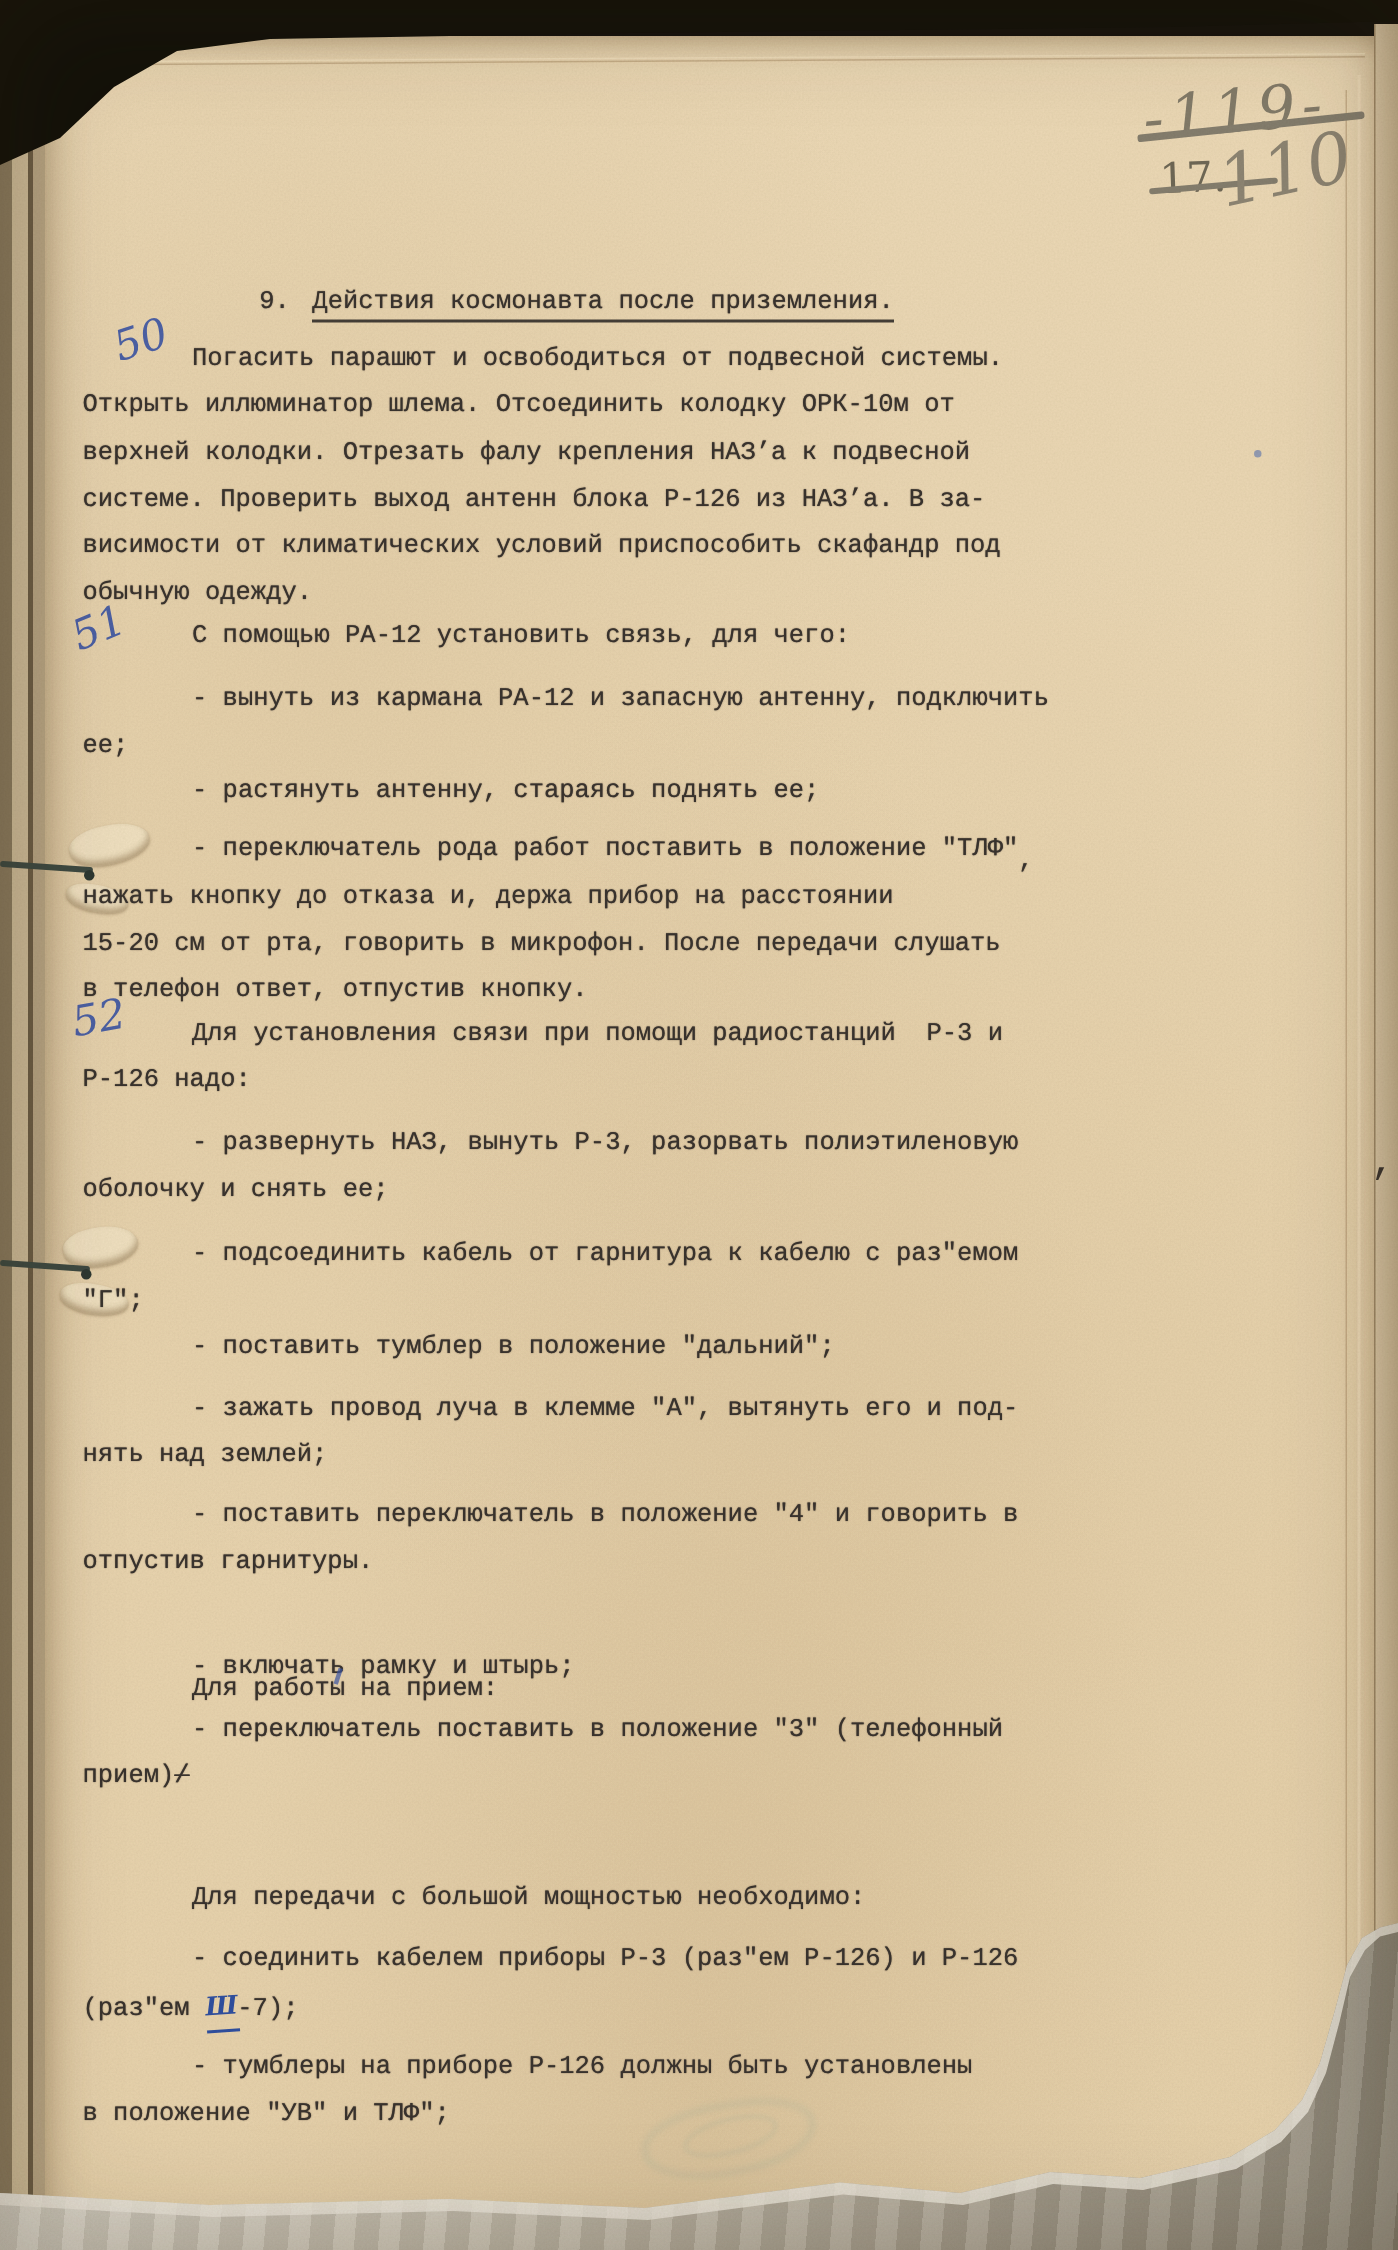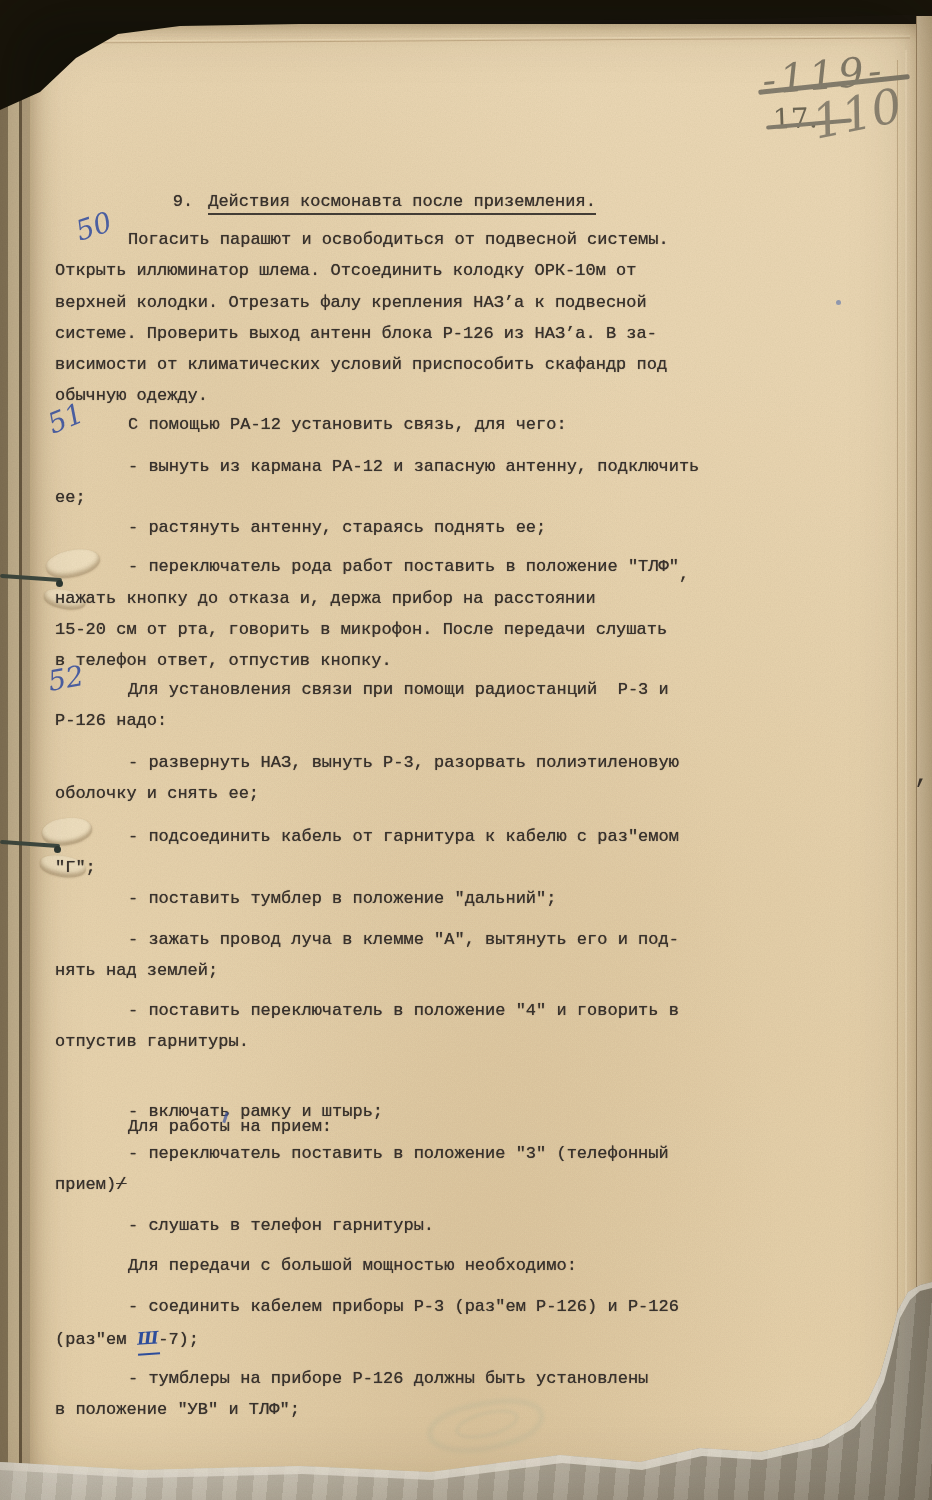--- a/index.html
+++ b/index.html
@@ -146,21 +146,20 @@
   <div class="ln" style="top:853px;left:55px">"Г";</div>
   <div class="ln" style="top:884px;left:128px">- поставить тумблер в положение "дальний";</div>
   <div class="ln" style="top:925px;left:128px">- зажать провод луча в клемме "А", вытянуть его и под-</div>
   <div class="ln" style="top:956px;left:55px">нять над землей;</div>
   <div class="ln" style="top:996px;left:128px">- поставить переключатель в положение "4" и говорить в</div>
   <div class="ln" style="top:1027px;left:55px">отпустив гарнитуры.</div>
   <div class="ln" style="top:1112px;left:128px">Для работы на прием:</div>
   <div class="ln" style="top:1097px;left:128px">- включать рамку и штырь;</div>
   <div class="ln" style="top:1139px;left:128px">- переключатель поставить в положение "3" (телефонный</div>
   <div class="ln" style="top:1170px;left:55px"><span>прием)</span><span class="struck">/</span></div>
-  <div class="ln" style="top:1211px;left:128px">- слушать в телефон гарнитуры.</div>
   <div class="ln" style="top:1251px;left:128px">Для передачи с большой мощностью необходимо:</div>
   <div class="ln" style="top:1292px;left:128px">- соединить кабелем приборы Р-3 (раз"ем Р-126) и Р-126</div>
   <div class="ln" style="top:1323px;left:55px"><span>(раз"ем </span><span class="hand-sha">Ш</span><span>-7);</span></div>
   <div class="ln" style="top:1364px;left:128px">- тумблеры на приборе Р-126 должны быть установлены</div>
   <div class="ln" style="top:1395px;left:55px">в положение "УВ" и ТЛФ";</div>
 
   <div class="stamp-ghost"></div>
   <div class="stamp-ghost2"></div>
   <div class="edge-comma">,</div>
   <div class="blue-speck"></div>

